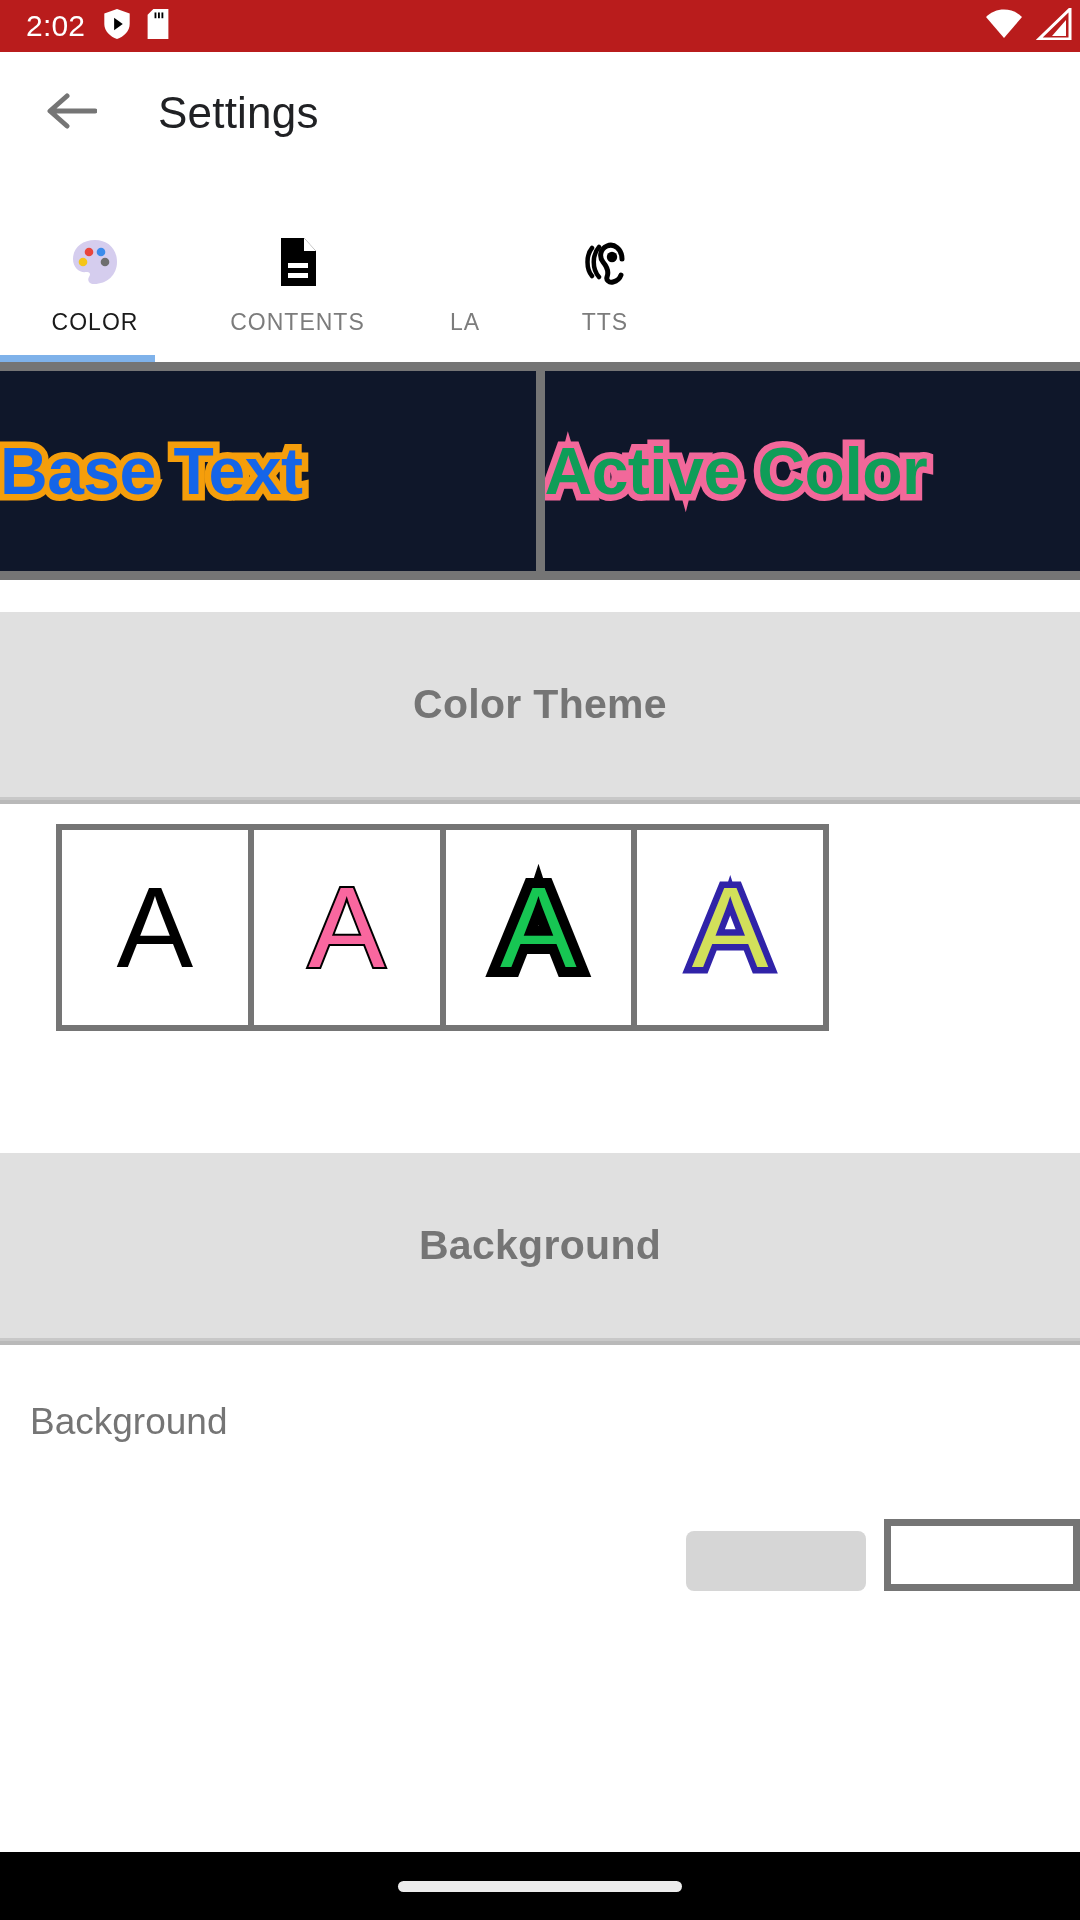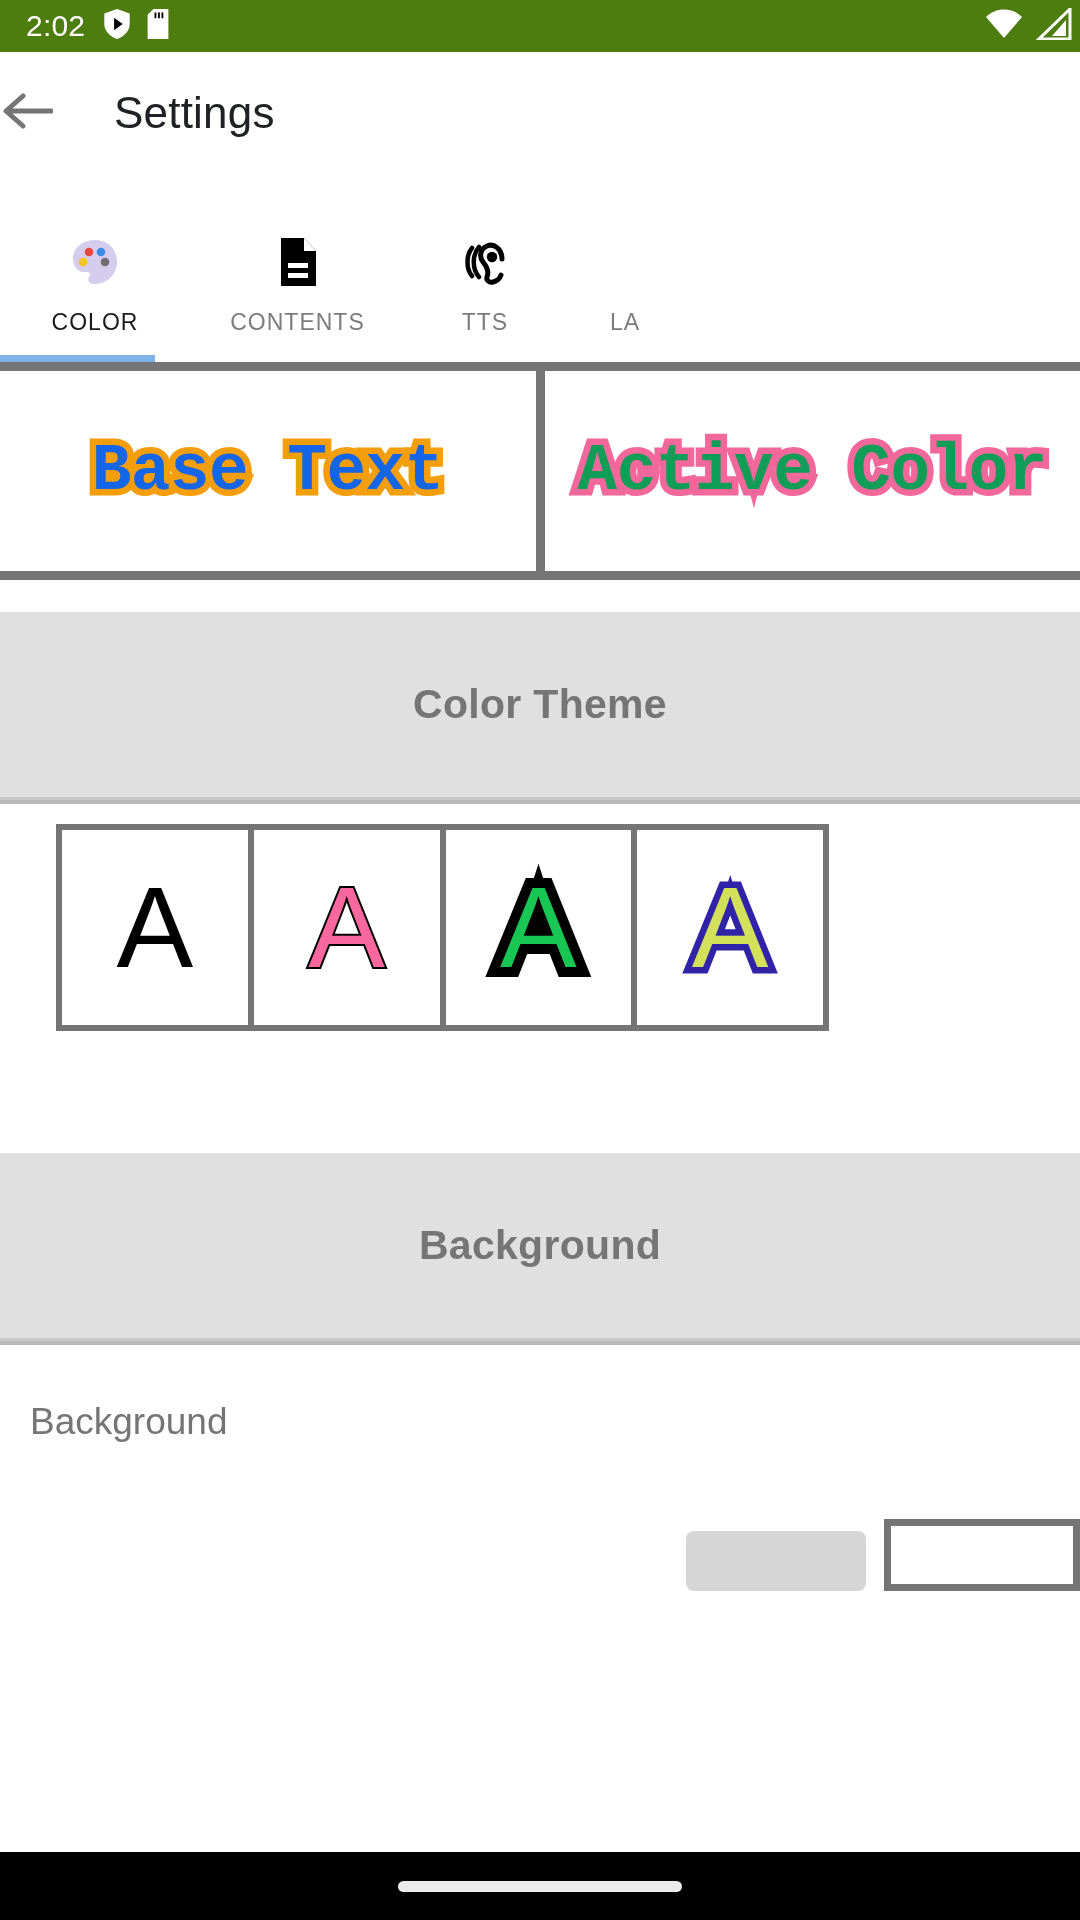--- a/index.html
+++ b/index.html
@@ -6,34 +6,35 @@
   html,body { width:1080px; height:1920px; }
   body {
     font-family:"Liberation Sans", sans-serif;
     background:#ffffff;
     overflow:hidden;
     position:relative;
   }
 
   
   .status-bar {
-    height:52px; background:#4d7c0f; color:#fff;
+    height:52px; background:#b91c1c; color:#fff;
     display:flex; align-items:center;
     padding:0 8px 0 26px;
     position:relative;
     text-align:right;
   }
   .status-clock { font-size:30px; letter-spacing:0.2px; font-family:"Liberation Sans", sans-serif; }
   .status-left-icons { display:flex; align-items:center; gap:16px; margin-left:18px; }
   .status-right { margin-left:auto; display:flex; align-items:center; gap:12px; }
 
   
   .app-bar {
     height:122px; background:#fff;
     display:flex; align-items:center;
+    padding-left:44px;
   }
   .back-arrow { width:54px; height:54px; display:flex; align-items:center; justify-content:center; }
   .app-title {
     font-size:44px; color:#202124; margin-left:60px;
     font-weight:400; letter-spacing:0.2px;
   }
 
   
   .tab-bar {
     display:flex; align-items:flex-end;
@@ -62,24 +63,23 @@
 
   
   .preview-row {
     display:flex;
     border-top:9px solid #757575;
     border-bottom:9px solid #757575;
     background:#757575;
     height:218px;
   }
   .preview-cell {
-    flex:1; background:#ffffff;
-    display:flex; align-items:center; justify-content:center;
+    flex:1; background:#0f172a;
+    display:flex; align-items:center; justify-content:flex-start;
     overflow:hidden;
-    font-family:Liberation Mono, monospace;
   }
   .preview-cell.first { margin-right:9px; }
   .preview-text {
     font-size:66px; font-weight:bold; white-space:nowrap;
     letter-spacing:-0.5px;
   }
   .preview-base {
     color:#1565E8;
     -webkit-text-stroke:13px #F59E0B;
     paint-order:stroke fill;
@@ -219,37 +219,37 @@
         <path d="M9 3 H32 L44 16 V51 H9 Z" fill="#000"></path>
         <path d="M32 3 V16 H44 Z" fill="#fff"></path>
         <rect x="16" y="28" width="20" height="5" fill="#fff"></rect>
         <rect x="16" y="38" width="20" height="5" fill="#fff"></rect>
       </svg>
     </span>
     <span class="tab-label">CONTENTS</span>
   </div>
 
 
+  <div class="tab" style="width:120px">
+    <span class="tab-icon">
+      <svg width="52" height="52" viewBox="0 0 52 52"></svg>
+    </span>
+    <span class="tab-label">LA</span>
+  </div>
+
   <div class="tab" style="width:160px">
     <span class="tab-icon">
       <svg width="54" height="54" viewBox="0 0 54 54">
         <path d="M14 13 C8 20 8 34 14 41" fill="none" stroke="#000" stroke-width="4.5" stroke-linecap="round"></path>
         <path d="M21 12 C14 20 14 34 21 42" fill="none" stroke="#000" stroke-width="4.5" stroke-linecap="round"></path>
         <path d="M44 24 C44 14 36 8 29 11 C22 14 21 22 25 27 C30 33 31 37 29 42 C28 45 31 48 35 47 C39 46 42 43 43 40" fill="none" stroke="#000" stroke-width="5" stroke-linecap="round" stroke-linejoin="round"></path>
         <circle cx="34" cy="22" r="5.2" fill="#000"></circle>
       </svg>
     </span>
     <span class="tab-label">TTS</span>
-  </div>
-
-  <div class="tab" style="width:120px">
-    <span class="tab-icon">
-      <svg width="52" height="52" viewBox="0 0 52 52"></svg>
-    </span>
-    <span class="tab-label">LA</span>
   </div>
 
   <div class="tab-indicator-track">
     <div class="tab-indicator"></div>
   </div>
 </div>
 
 <div class="preview-row">
   <div class="preview-cell first">
     <span class="preview-text preview-base">Base Text</span>

